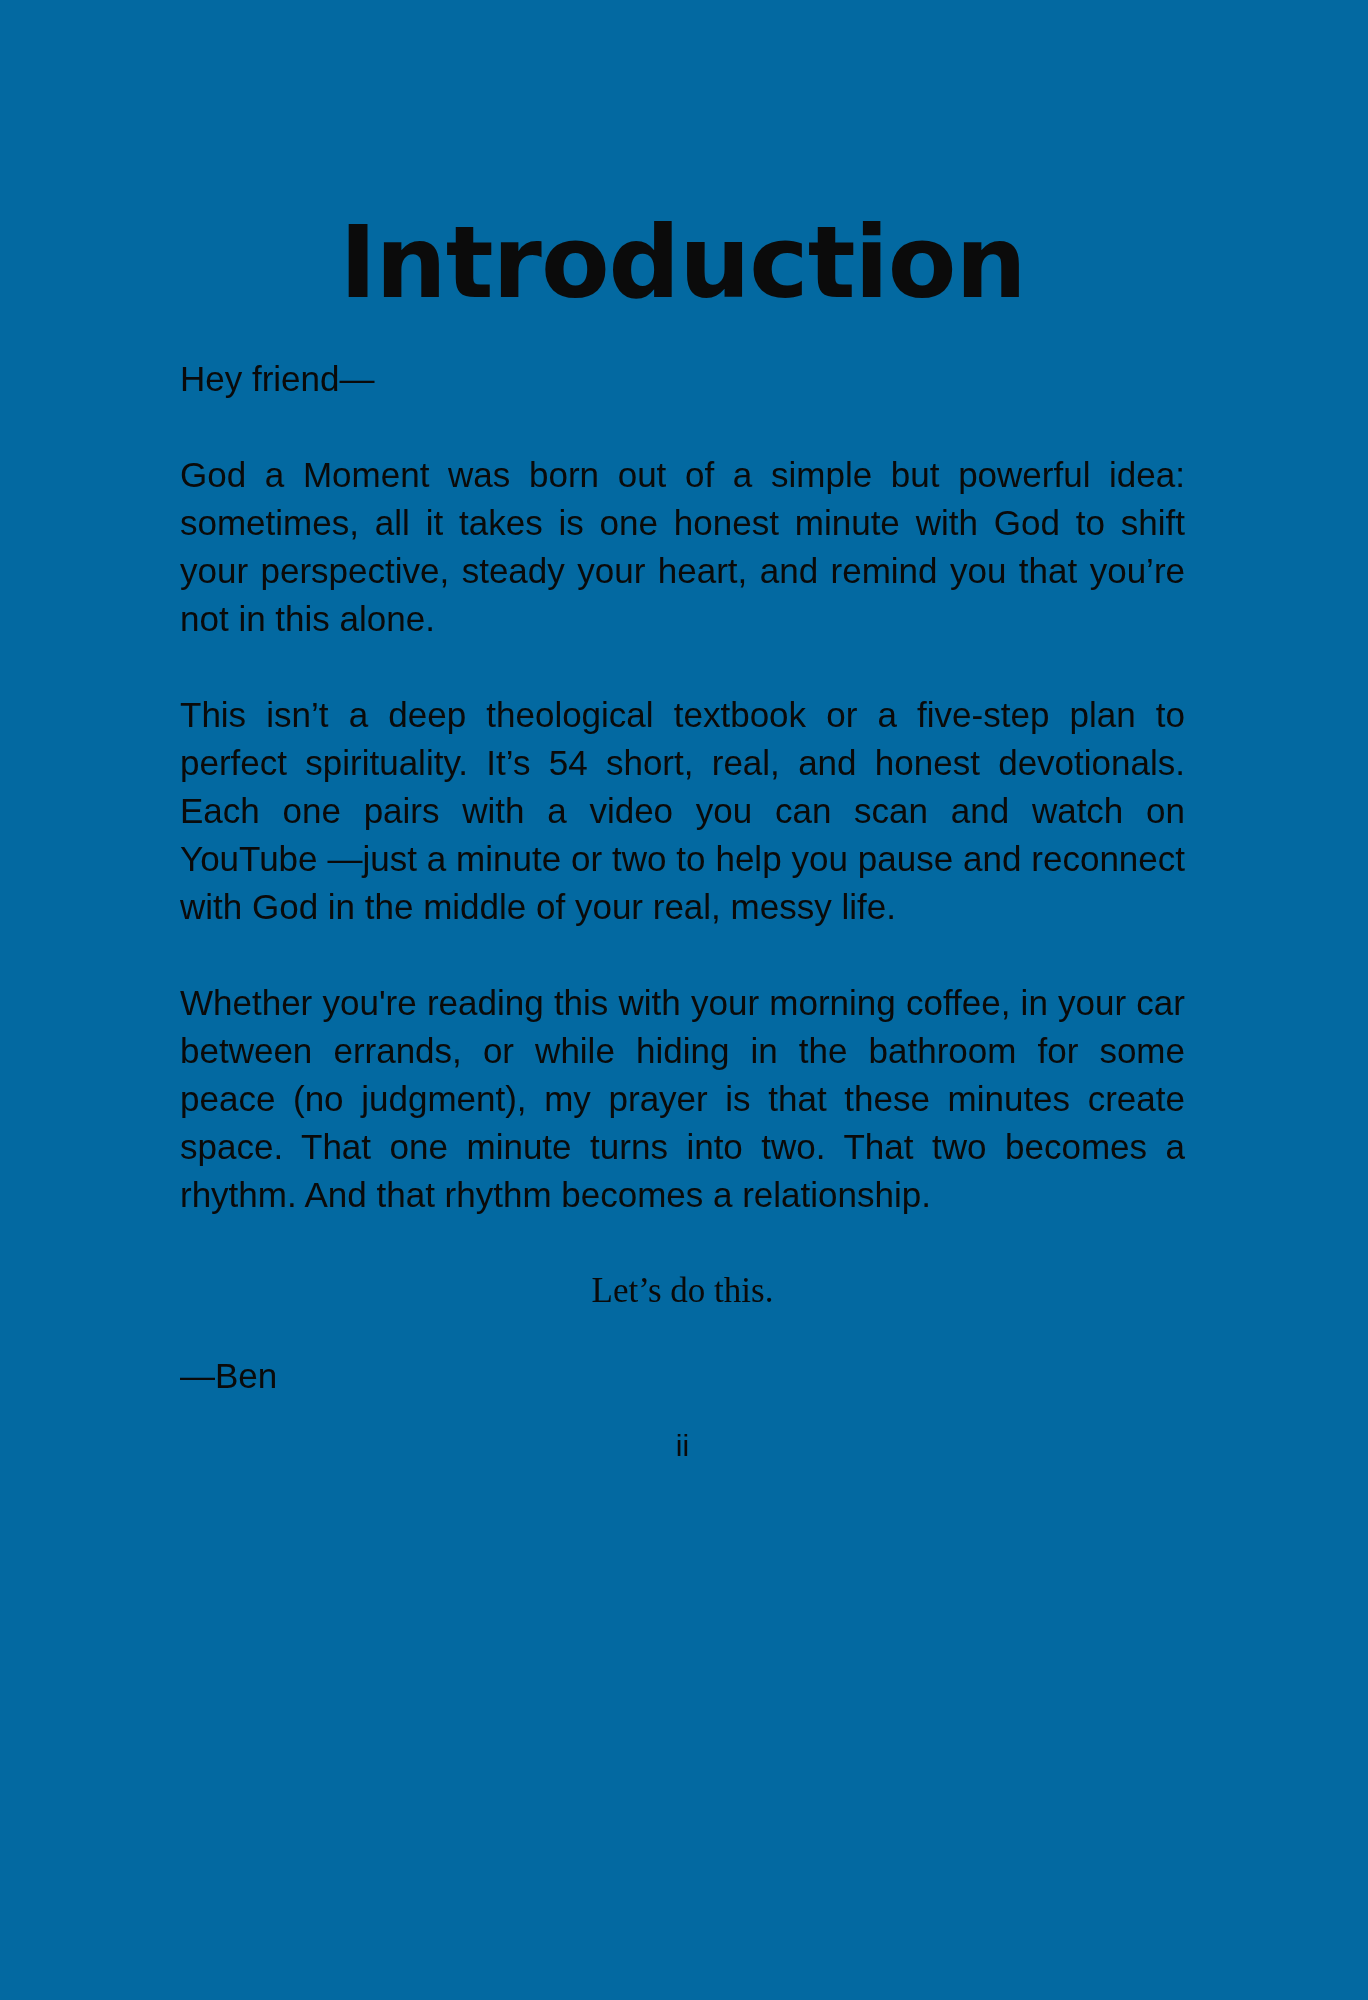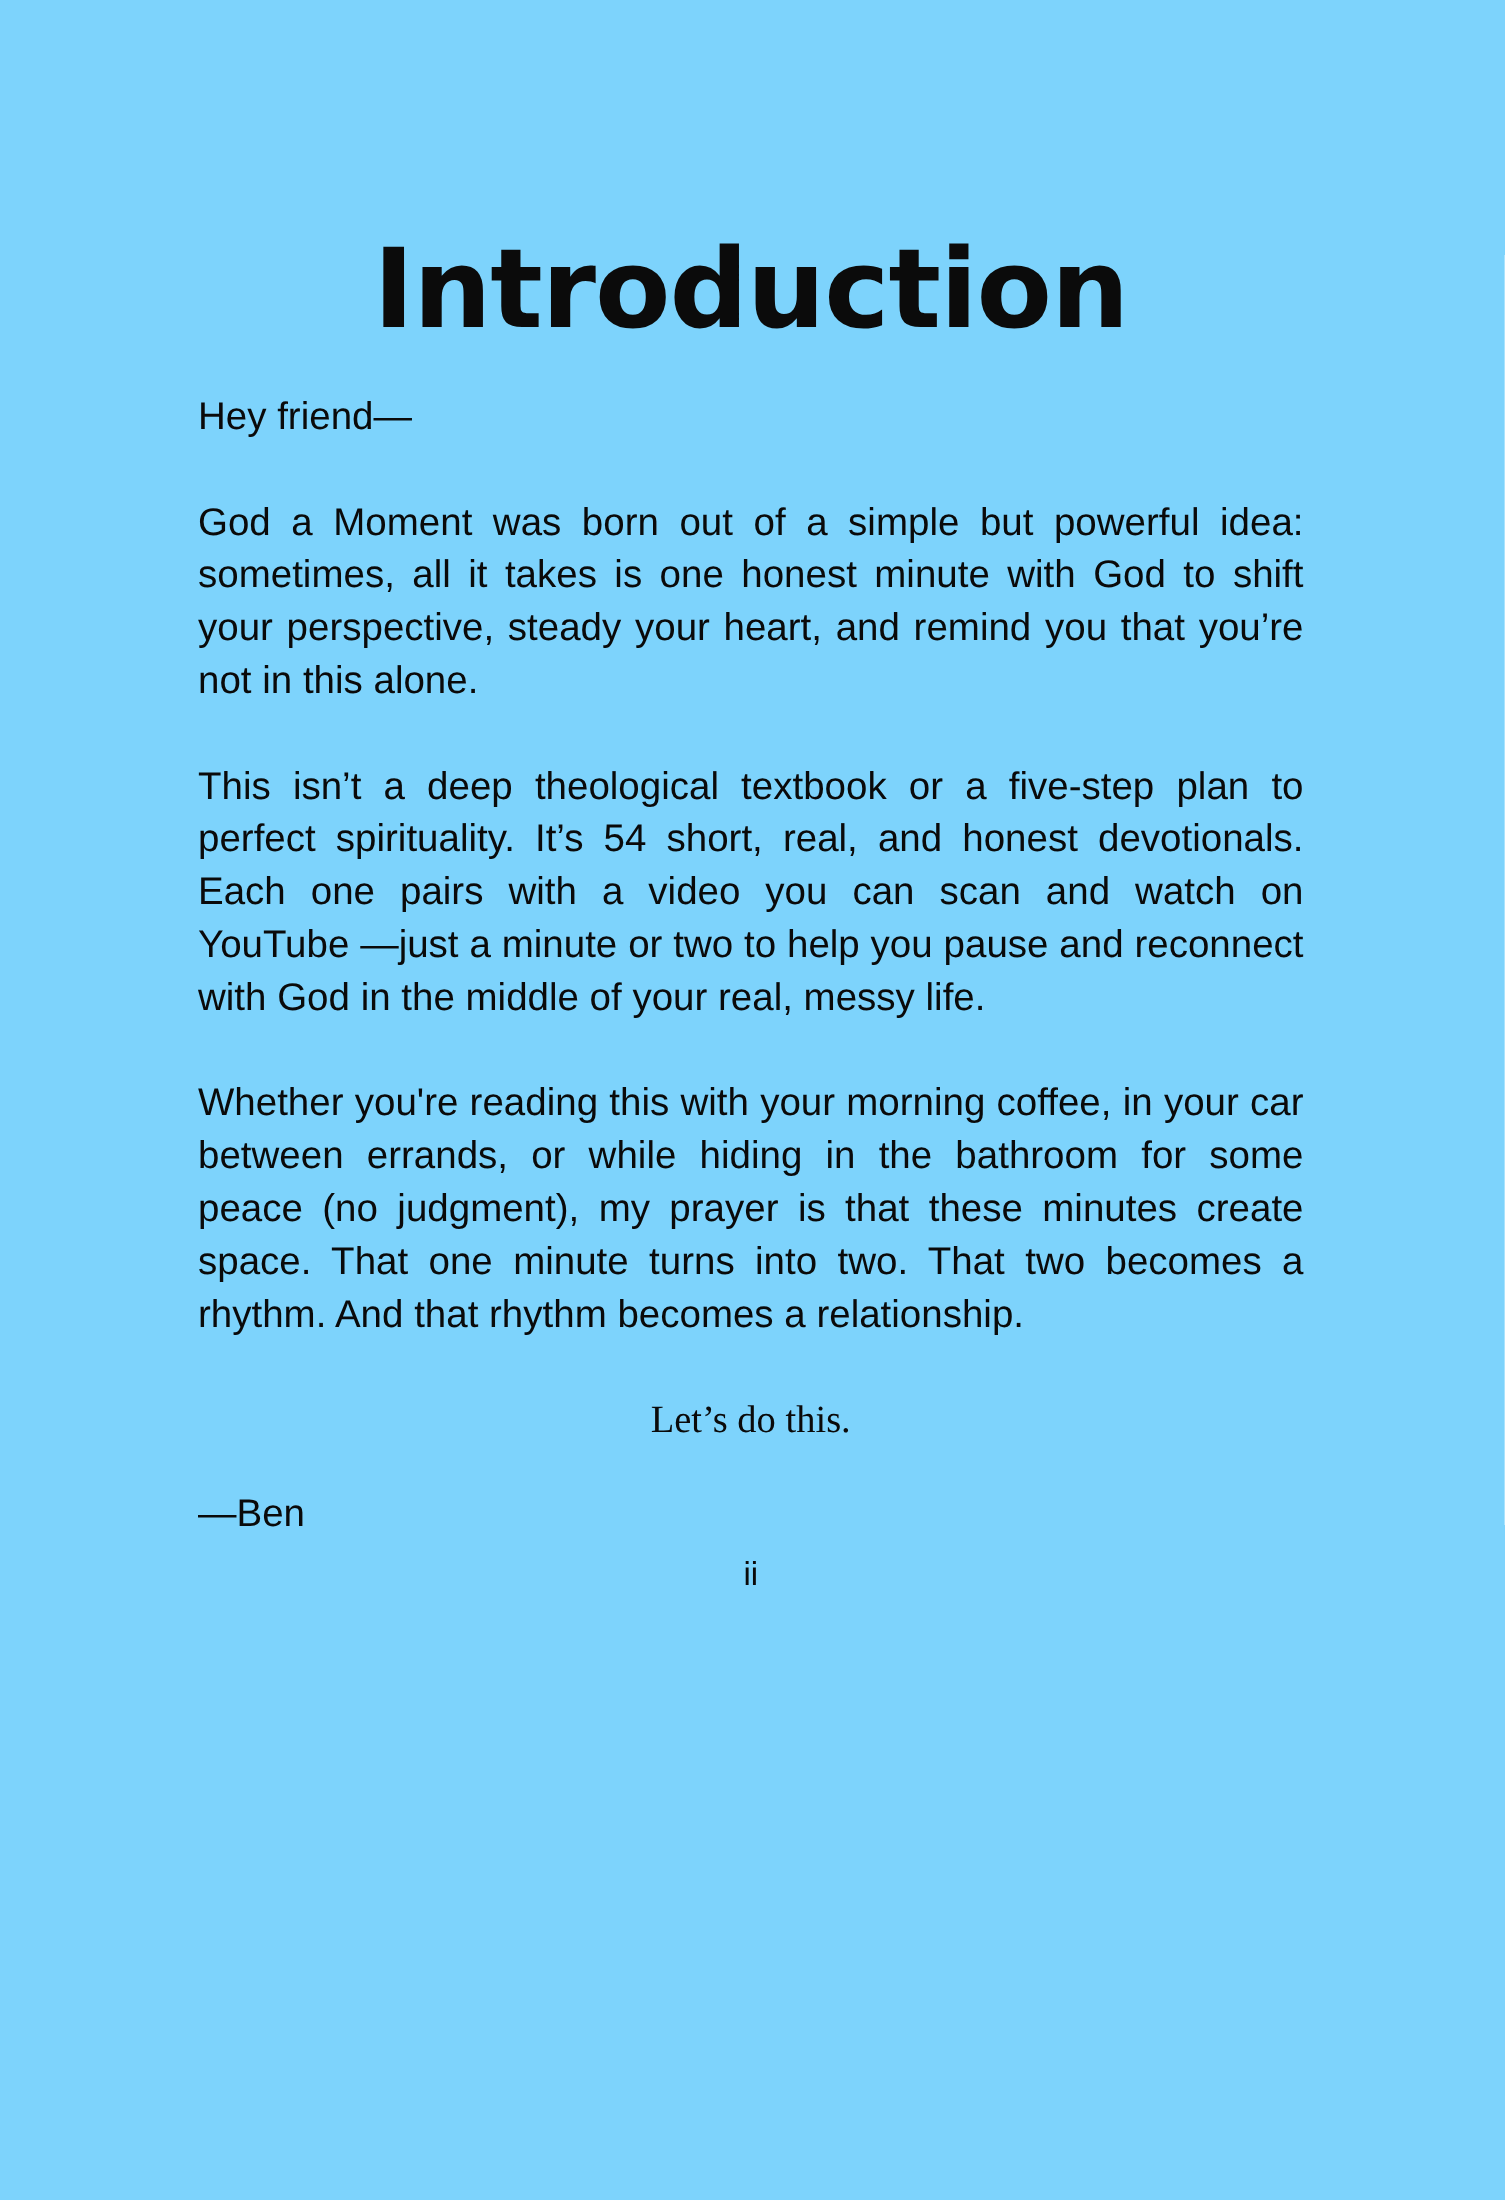--- a/index.html
+++ b/index.html
@@ -4,21 +4,21 @@
 <style>
   html, body {
     margin: 0;
     padding: 0;
     background: #ffffff;
   }
   .page {
     position: relative;
     width: 1368px;
     height: 2000px;
-    background: #7dd3fc;
+    background: #0369a1;
     box-sizing: border-box;
     padding: 213px 183px 0 180px;
     font-family: "Liberation Sans", sans-serif;
     color: #0a0a0a;
     overflow: hidden;
   }
   .doc-title {
     font-family: "DejaVu Sans", sans-serif;
     font-weight: bold;
     font-size: 100px;
@@ -48,21 +48,21 @@
   .closing {
     margin: 48px 0 0 0;
     text-align: center;
     font-family: Liberation Serif, serif;
   }
   .signature {
     margin: 37px 0 0 0;
     text-align: left;
   }
   .page-footer {
-    margin: 12px 0 0 0;
+    margin: 26px 0 0 0;
     text-align: center;
     font-size: 30px;
     line-height: 40px;
   }
 </style>
 </head>
 <body>
 
 <div class="page">
   <h1 class="doc-title">Introduction</h1>

